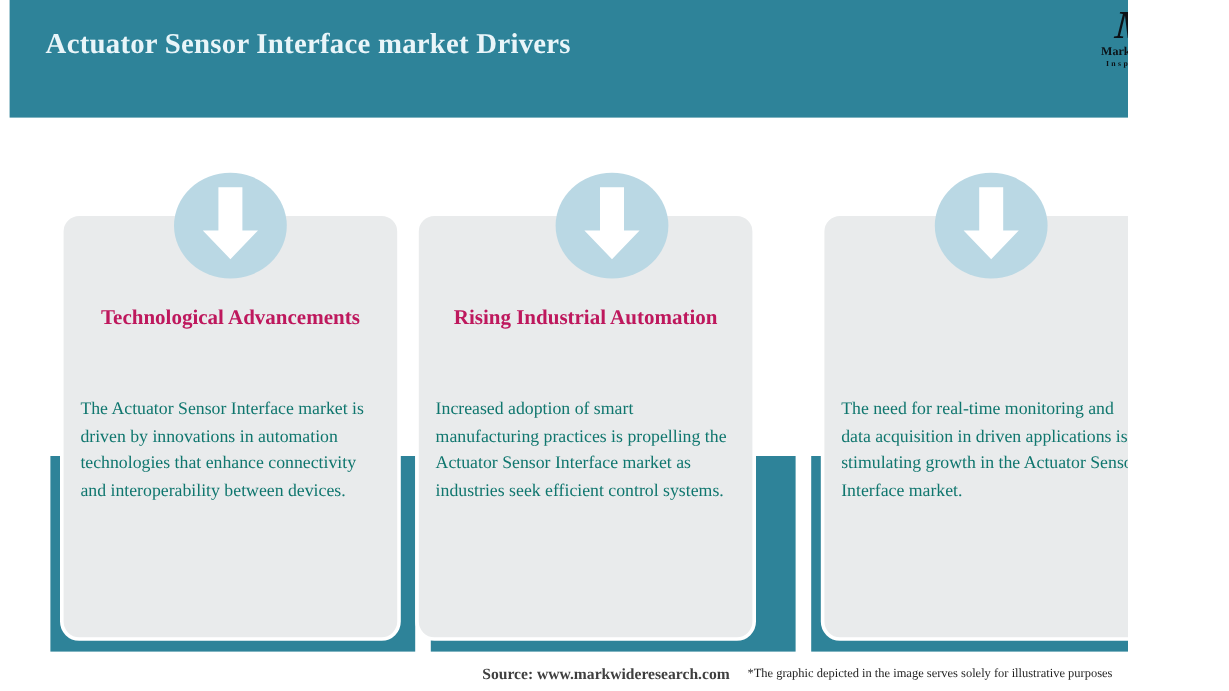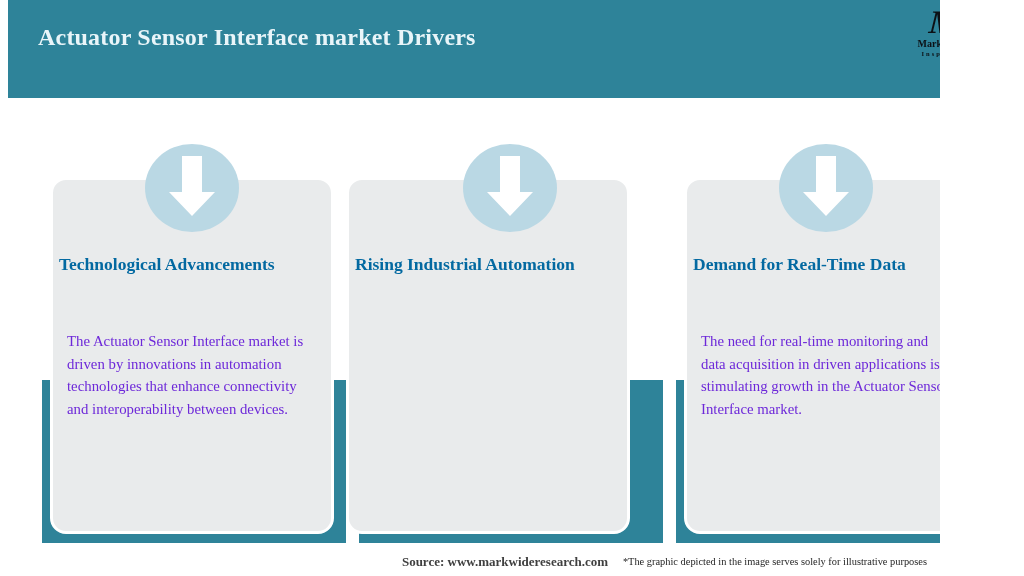--- a/index.html
+++ b/index.html
@@ -73,30 +73,31 @@
     border: 3px solid #ffffff;
     border-radius: 16px;
   }
   .card-1 { left: 50px; }
   .card-2 { left: 346px; }
   .card-3 { left: 684px; }
 
   .card-title {
     position: absolute;
     top: 74px; left: 6px; right: 6px;
+    text-align: center;
     font-size: 17.5px;
     font-weight: bold;
-    color: #0369a1;
+    color: #be185d;
   }
   .card-body {
     position: absolute;
     top: 150px; left: 14px; right: 8px;
     font-size: 14.8px;
     line-height: 22.5px;
-    color: #6d28d9;
+    color: #0f766e;
     white-space: pre-line;
   }
 
   .circle {
     position: absolute;
     top: 144px; width: 94px; height: 88px;
     background: #bad8e4;
     border-radius: 50%;
     z-index: 3;
   }
@@ -142,24 +143,27 @@
   <div class="card card-1">
     <div class="card-title">Technological Advancements</div>
     <div class="card-body">The Actuator Sensor Interface market is
 driven by innovations in automation
 technologies that enhance connectivity
 and interoperability between devices.</div>
   </div>
 
   <div class="card card-2">
     <div class="card-title">Rising Industrial Automation</div>
+    <div class="card-body">Increased adoption of smart
+manufacturing practices is propelling the
+Actuator Sensor Interface market as
+industries seek efficient control systems.</div>
   </div>
 
   <div class="card card-3">
-    <div class="card-title">Demand for Real-Time Data</div>
     <div class="card-body">The need for real-time monitoring and
 data acquisition in driven applications is
 stimulating growth in the Actuator Sensor
 Interface market.</div>
   </div>
 
   <div class="circle circle-1">
     <svg viewBox="0 0 94 88">
       <polygon points="37,12 57,12 57,48 70,48 47,72 24,48 37,48" fill="#ffffff"></polygon>
     </svg>

